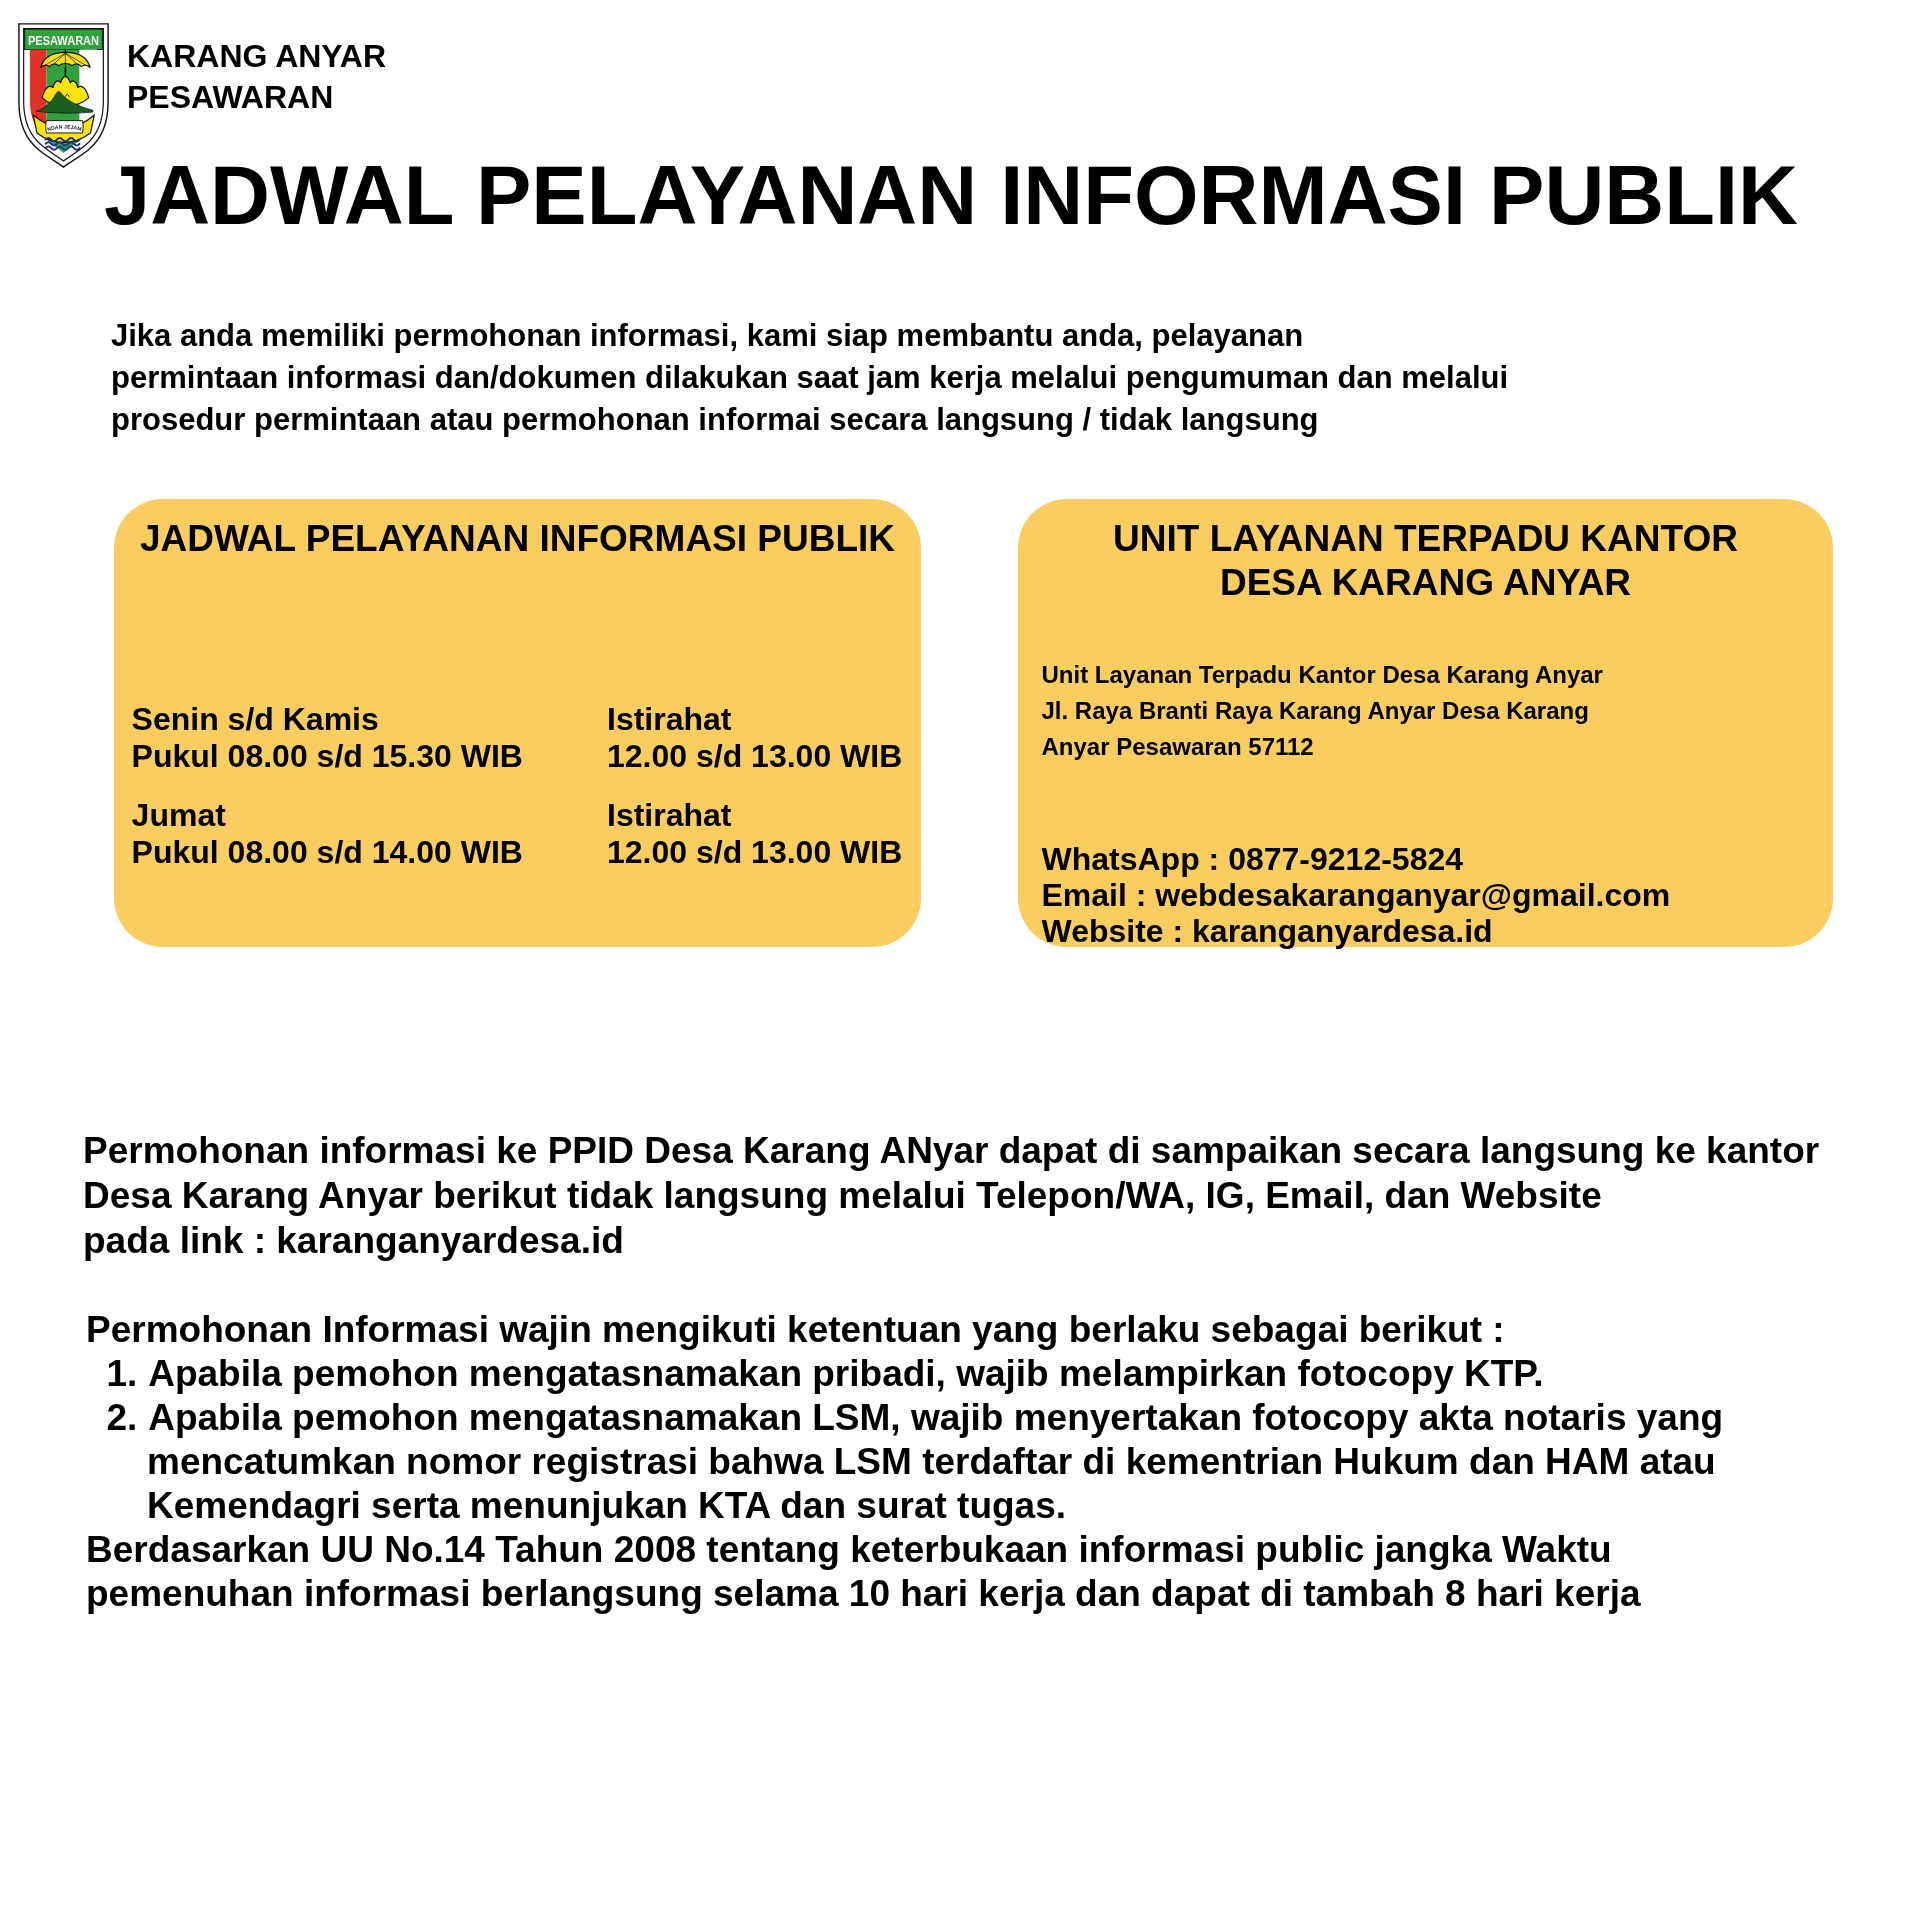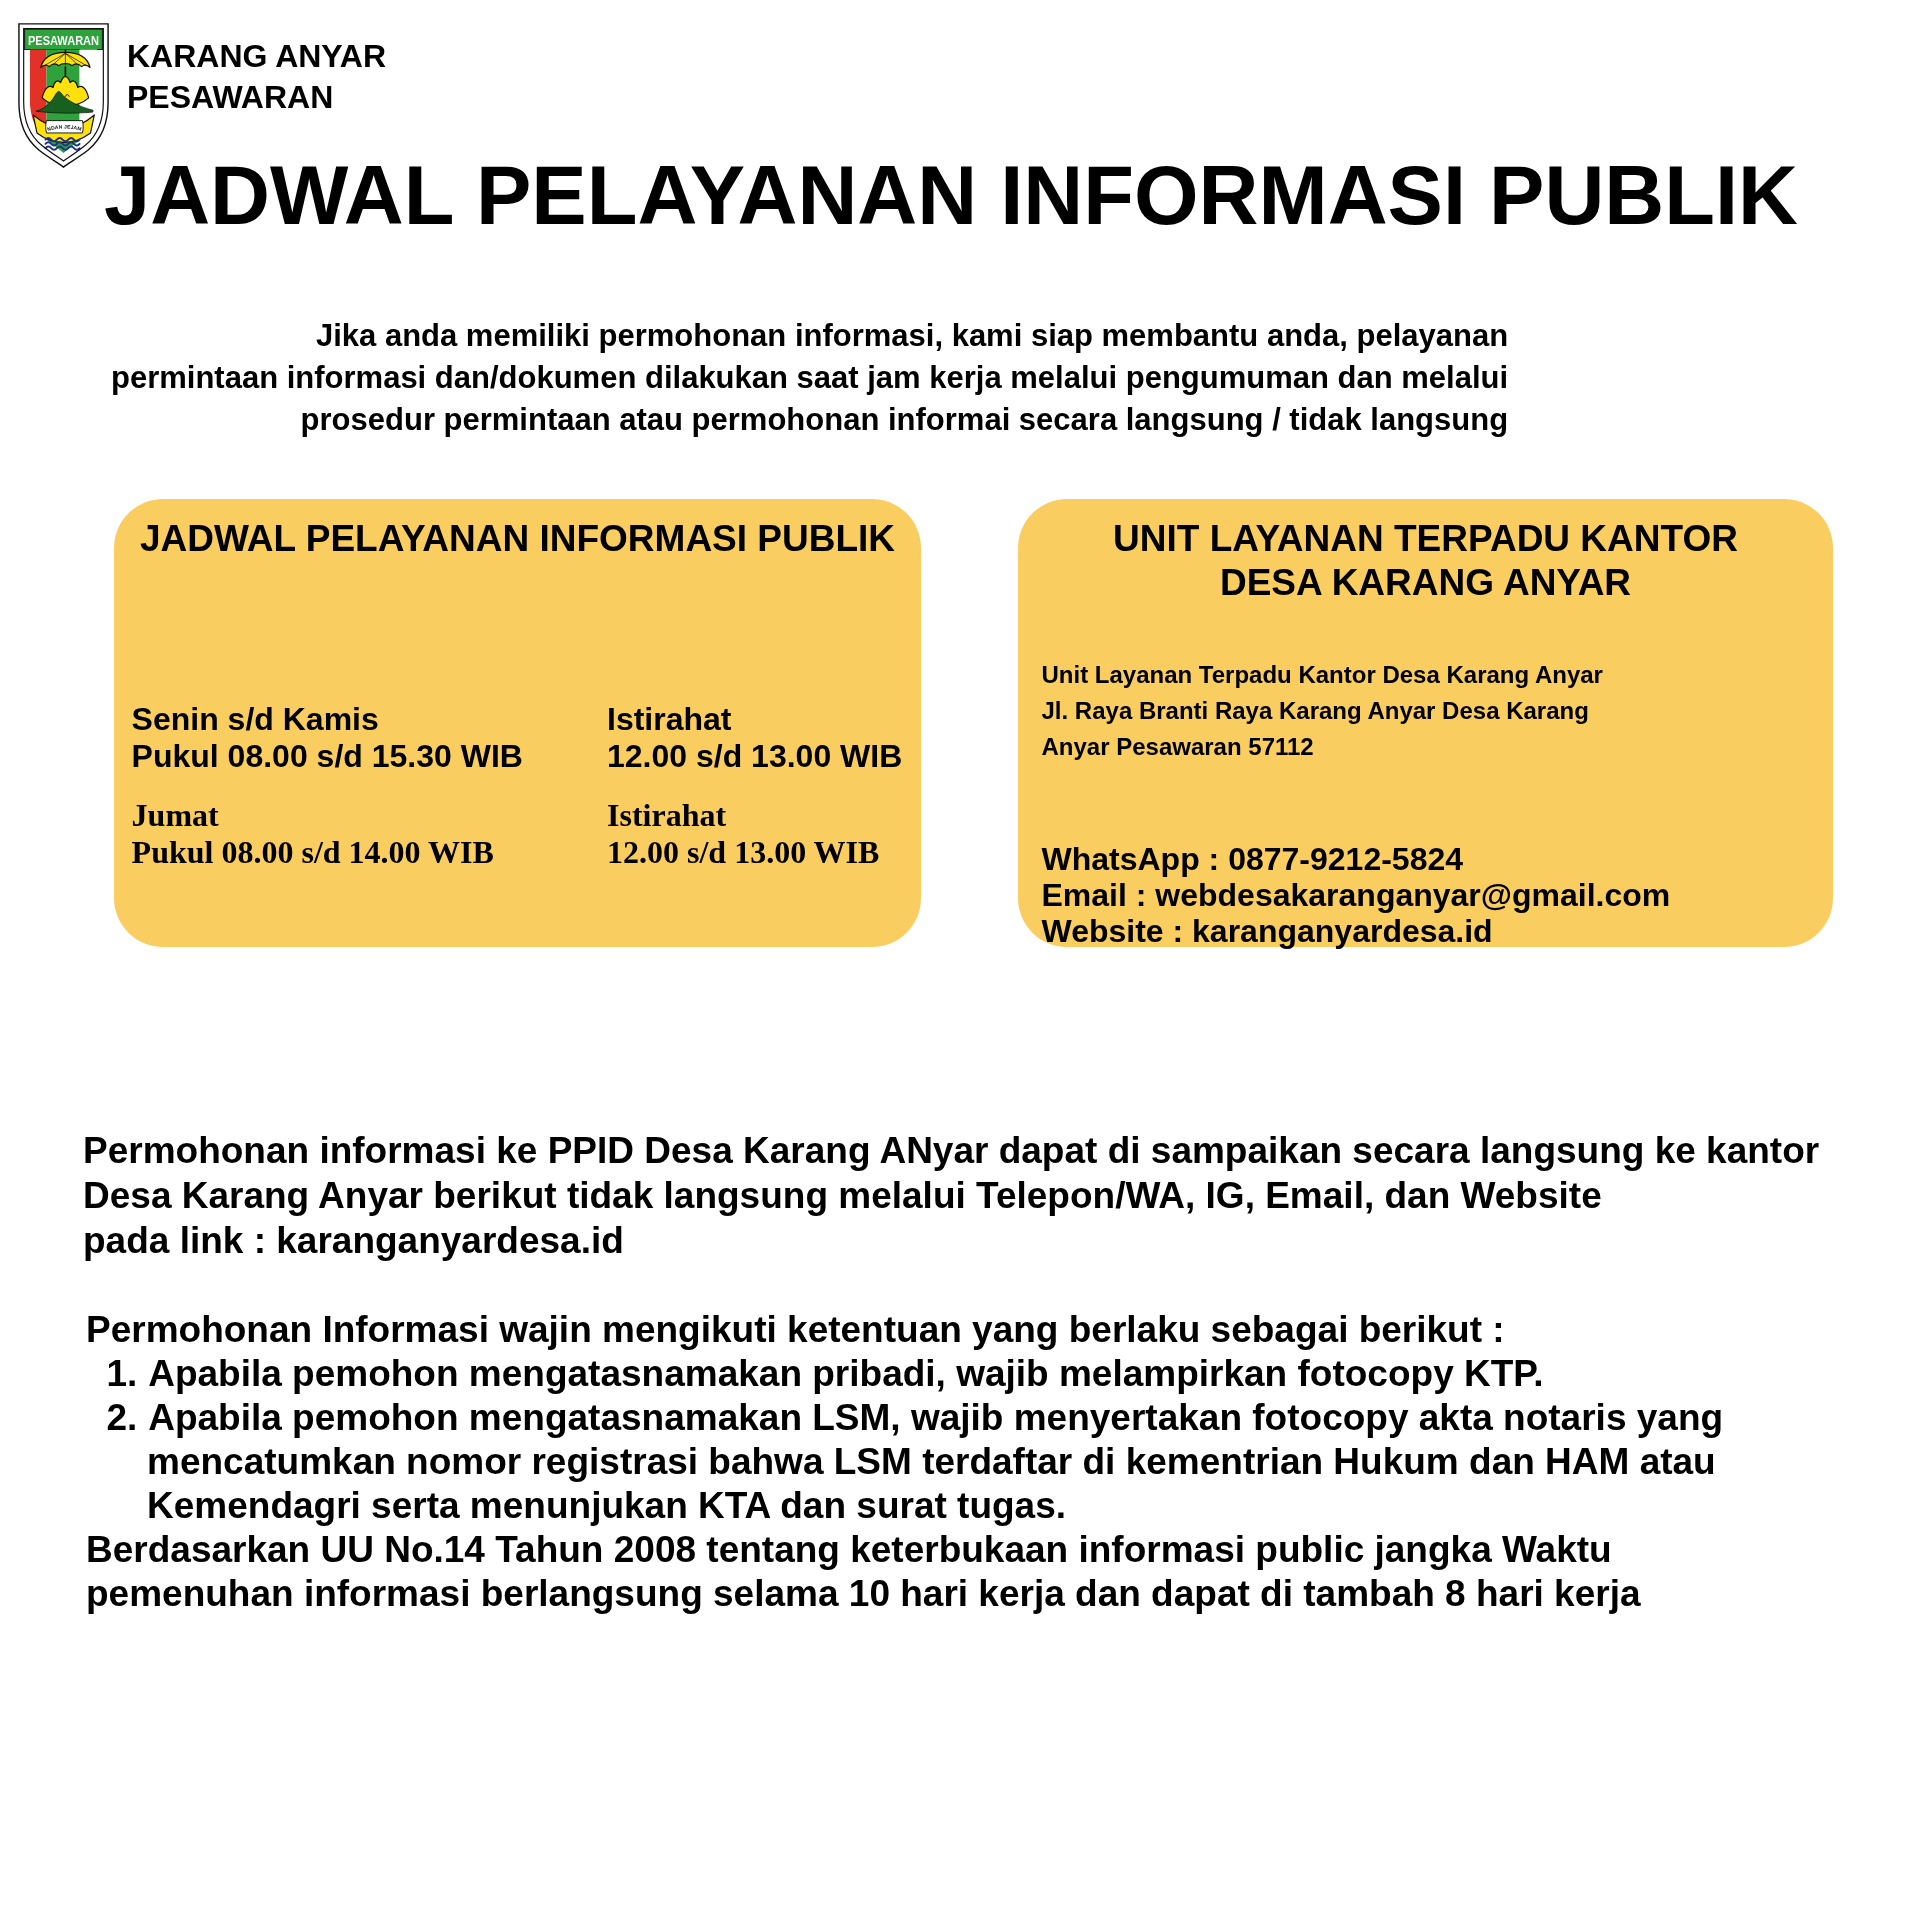--- a/index.html
+++ b/index.html
@@ -8,28 +8,28 @@
     background:#ffffff; color:var(--text,#000);
     font-family:"Liberation Sans", sans-serif; font-weight:700;
   }
   .nowrap{white-space:nowrap;}
   
   #logo{position:absolute; left:15.7px; top:22px;}
   .org{position:absolute; left:127px; top:36px; font-size:32px; line-height:41px;}
   
   .page-title{position:absolute; left:104px; top:154px; margin:0; font-size:83px; line-height:83px; white-space:nowrap; letter-spacing:0;}
   
-  .intro{position:absolute; left:111px; top:315px; font-size:31px; line-height:42px;text-align:right;}
+  .intro{position:absolute; left:111px; top:315px; font-size:31px; line-height:42px;}
   
   .card{position:absolute; top:499px; height:448px; background:var(--accent,#FACD60); border-radius:49px;}
   .card-left{left:114px; width:807px;}
   .card-right{left:1018px; width:815px;}
   .card-heading{position:absolute; top:17.6px; left:0; right:0; text-align:center; font-size:37px; line-height:44px;}
   .cell{position:absolute; font-size:32px; line-height:37px;}
-  .row1{top:158px;margin-top:44px;} .row2{top:298px;font-family:Liberation Serif, serif;}
+  .row1{top:158px;margin-top:44px;} .row2{top:298px;}
   .col1{left:17.6px;} .col2{left:493px;}
   .addr{position:absolute; top:158px; left:23.5px; font-size:24px; line-height:36px;}
   .contact{position:absolute; top:315px; left:23.5px; font-size:32px; line-height:36px;margin-top:27px;}
   
   .para1{position:absolute; left:83px; top:1128px; font-size:37px; line-height:45px;}
   .para2{position:absolute; left:86px; top:1308px; font-size:37px; line-height:44px;}
   .list-line{display:flex; padding-left:20.5px;}
   .num{margin-right:10.8px;}
   .cont-line{padding-left:61px;}
   

